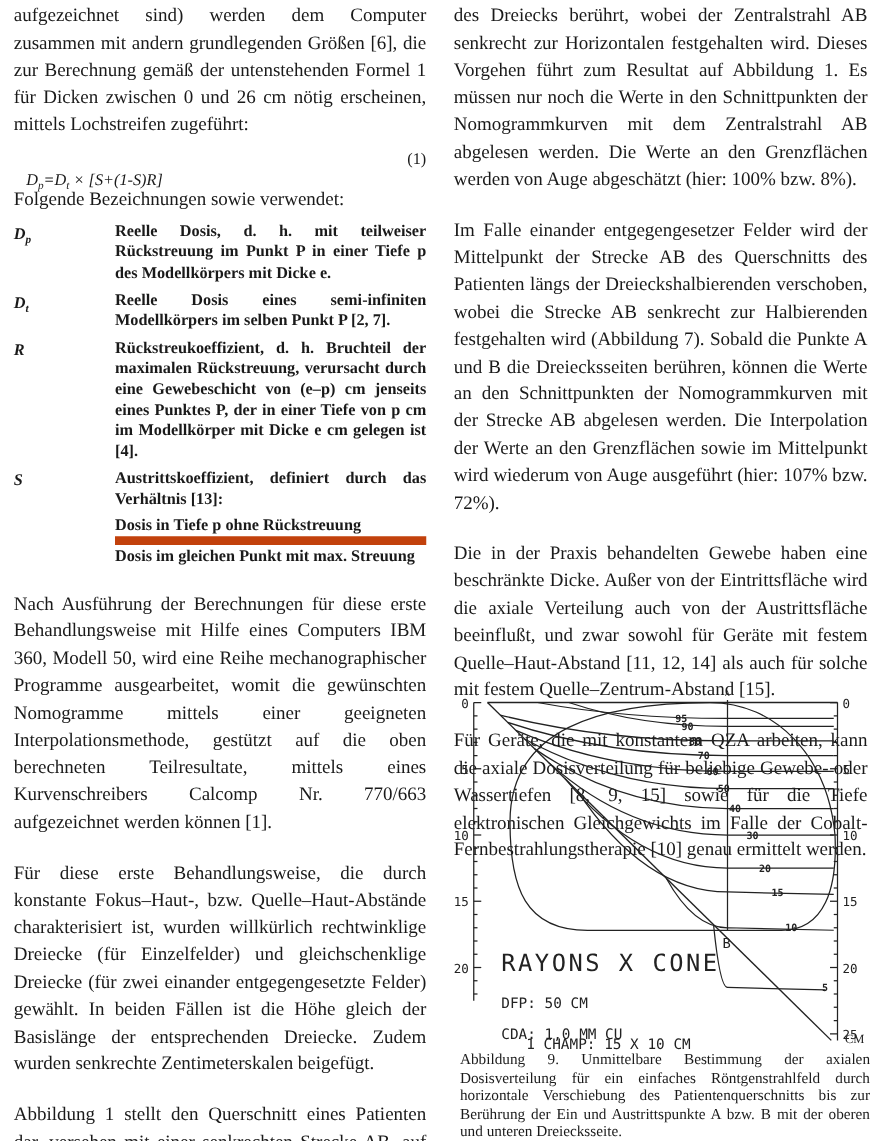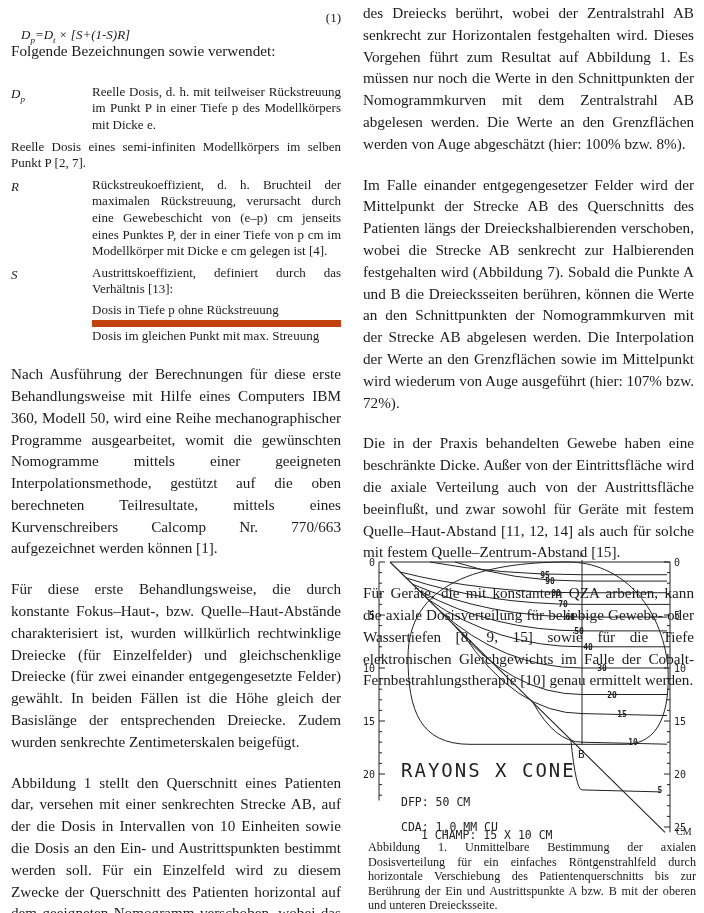--- a/index.html
+++ b/index.html
@@ -6,46 +6,48 @@
   body { width:704px; height:913px; position:relative; overflow:hidden;
          font-family:"Liberation Serif", "DejaVu Serif", serif; color:#1a1a1a; }
   .col { position:absolute; top:2px; }
   .col-left { left:11px; width:330px; }
   .col-right { left:363px; width:331px; }
   p { margin:0; font-size:15.2px; line-height:21.8px; text-align:justify; hyphens:none; }
   .gap { height:19px; }
   .formula { position:relative; height:22px; margin:6px 0 10px 0; font-size:13px; font-style:italic; }
   .formula .expr { position:absolute; left:10px; top:19px; }
   .formula .num { position:absolute; right:0; top:2px; font-style:normal; }
-  .defs { margin-top:22px; }
+  .defs { margin-top:6px;font-weight:bold; }
   .def { display:flex; font-size:13px; line-height:16.6px; margin-bottom:5px; }
   .def .sym { width:81px; font-style:italic; flex:none; padding-top:2px; }
   .def .txt { flex:1; text-align:justify; }
   .frac { margin-top:4px; }
   .frac .numr { border-bottom:7px solid #c2410c; padding-bottom:1px; display:inline-block; width:100%; }
   .frac .den { padding-top:1px; }
   .figure { position:absolute; left:360px; top:548px; width:344px; height:290px; }
   .caption { position:absolute; left:368px; top:840px; width:328px; font-size:12.2px; line-height:14.6px; text-align:justify; }
   svg text { font-family:"DejaVu Sans Mono", monospace; fill:#222; }
 </style>
 </head>
 <body>
 
 <div class="col col-left">
+  <p>aufgezeichnet sind) werden dem Computer zusammen mit andern grundlegenden Größen [6], die zur Berechnung gemäß der untenstehenden Formel 1 für Dicken zwischen 0 und 26 cm nötig erscheinen, mittels Lochstreifen zugeführt:</p>
   <div class="formula">
     <span class="expr">D<sub style="font-size:9px">p</sub>=D<sub style="font-size:9px">t</sub> × [S+(<i>1</i>-S)R]</span>
     <span class="num">(1)</span>
   </div>
   <p>Folgende Bezeichnungen sowie verwendet:</p>
   <div class="defs">
     <div class="def">
       <span class="sym">D<sub style="font-size:9px">p</sub></span>
       <span class="txt">Reelle Dosis, d. h. mit teilweiser Rückstreuung im Punkt P in einer Tiefe p des Modellkörpers mit Dicke e.</span>
     </div>
     <div class="def">
+      <span class="sym">D<sub style="font-size:9px">t</sub></span>
       <span class="txt">Reelle Dosis eines semi-infiniten Modellkörpers im selben Punkt P [2, 7].</span>
     </div>
     <div class="def">
       <span class="sym">R</span>
       <span class="txt">Rückstreukoeffizient, d. h. Bruchteil der maximalen Rückstreuung, verursacht durch eine Gewebeschicht von (e–p) cm jenseits eines Punktes P, der in einer Tiefe von p cm im Modellkörper mit Dicke e cm gelegen ist [4].</span>
     </div>
     <div class="def">
       <span class="sym">S</span>
       <span class="txt">
         <span>Austrittskoeffizient, definiert durch das Verhältnis [13]:</span>
@@ -173,13 +175,13 @@
     <text id="lblA" font-size="6" x="220" y="9">A</text>
     <text id="lblB" font-size="11" x="218" y="210.32">B</text>
     <text id="annTitle" x="41" y="229" font-size="19" letter-spacing="2">RAYONS X CONE</text>
     <text id="ann0" x="41" y="258" font-size="11.5">DFP: 50 CM</text>
     <text id="ann1" x="41" y="283" font-size="11.5">CDA: 1,0 MM CU</text>
   </svg>
 </div>
 <div style="position:absolute; left:401px; top:828px; font-family:'DejaVu Sans Mono',monospace; font-size:11.5px; color:#222;margin-left:20px;">1 CHAMP: 15 X 10 CM</div>
 <div style="position:absolute; left:676px; top:826px; font-family:Liberation Serif, serif; font-size:10px; color:#222;">CM</div>
 
-<div class="caption">Abbildung 1. Unmittelbare Bestimmung der axialen Dosisverteilung für ein einfaches Röntgenstrahlfeld durch horizontale Verschiebung des Patientenquerschnitts bis zur Berührung der Ein und Austrittspunkte A bzw. B mit der oberen und unteren Dreiecksseite.</div>
+<div class="caption">Abbildung 9. Unmittelbare Bestimmung der axialen Dosisverteilung für ein einfaches Röntgenstrahlfeld durch horizontale Verschiebung des Patientenquerschnitts bis zur Berührung der Ein und Austrittspunkte A bzw. B mit der oberen und unteren Dreiecksseite.</div>
 
 </body></html>

